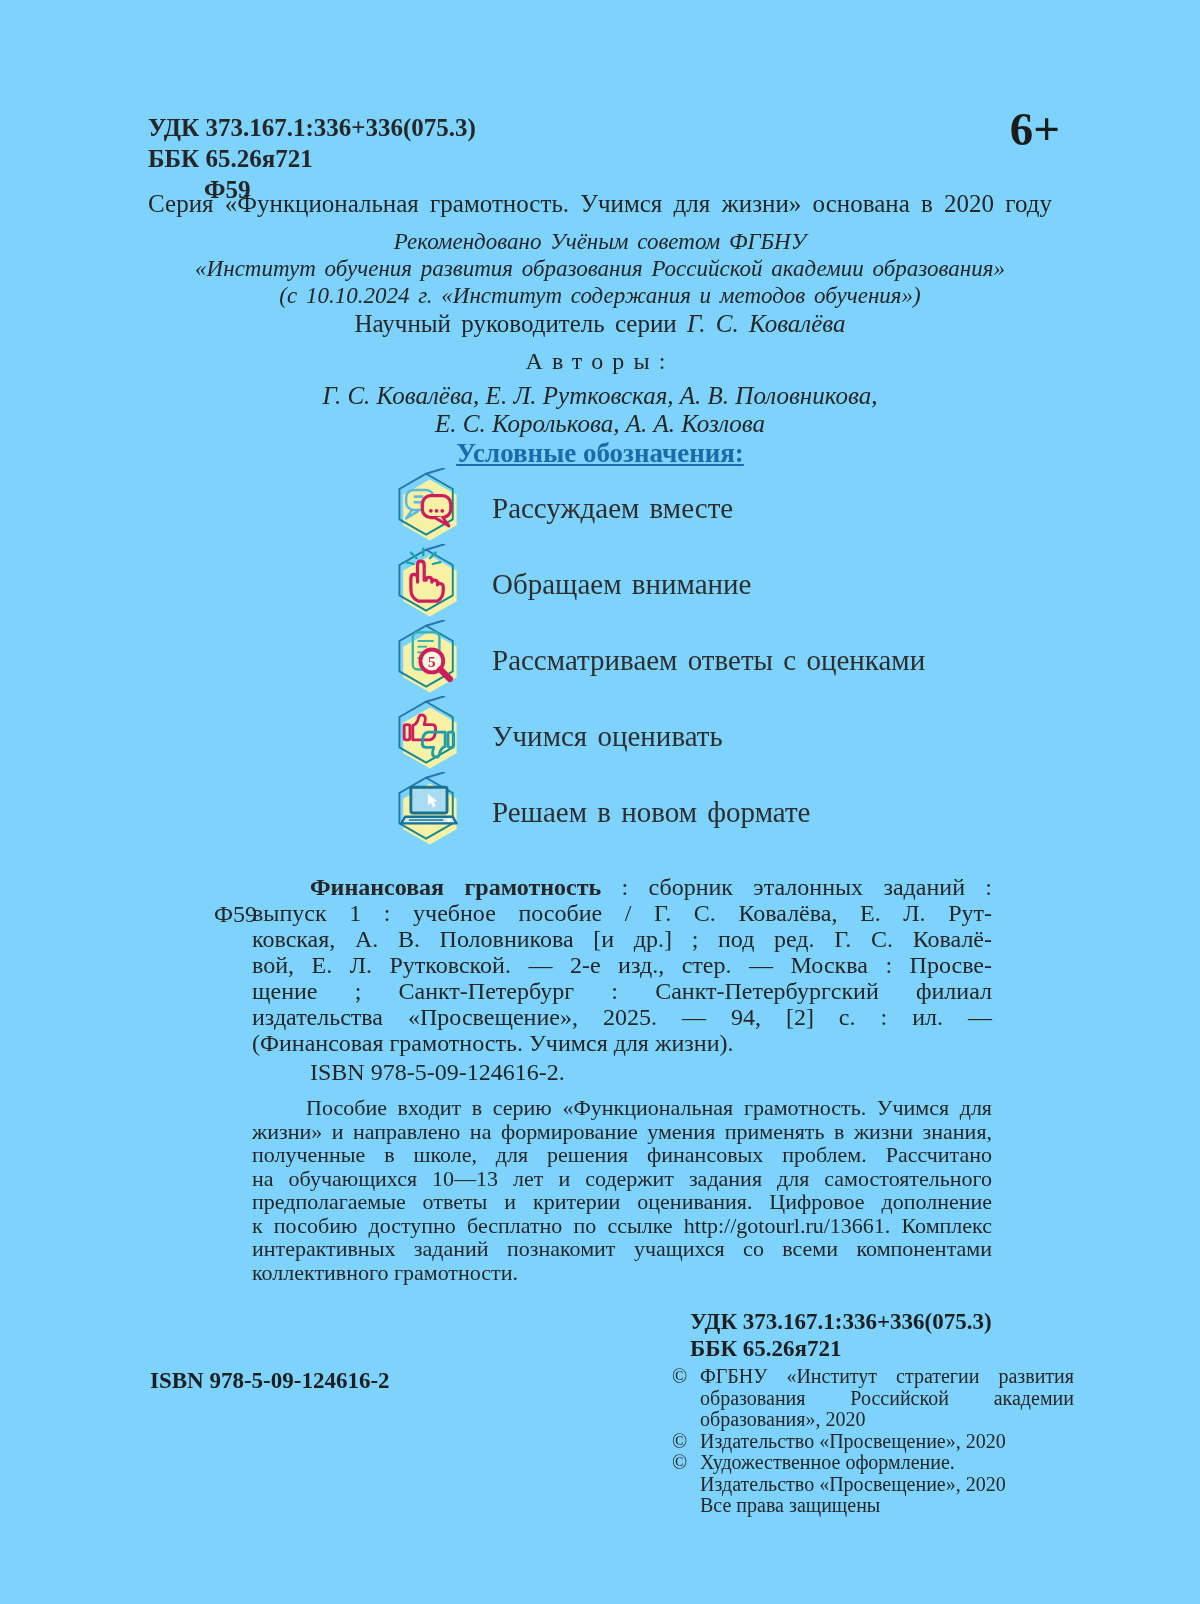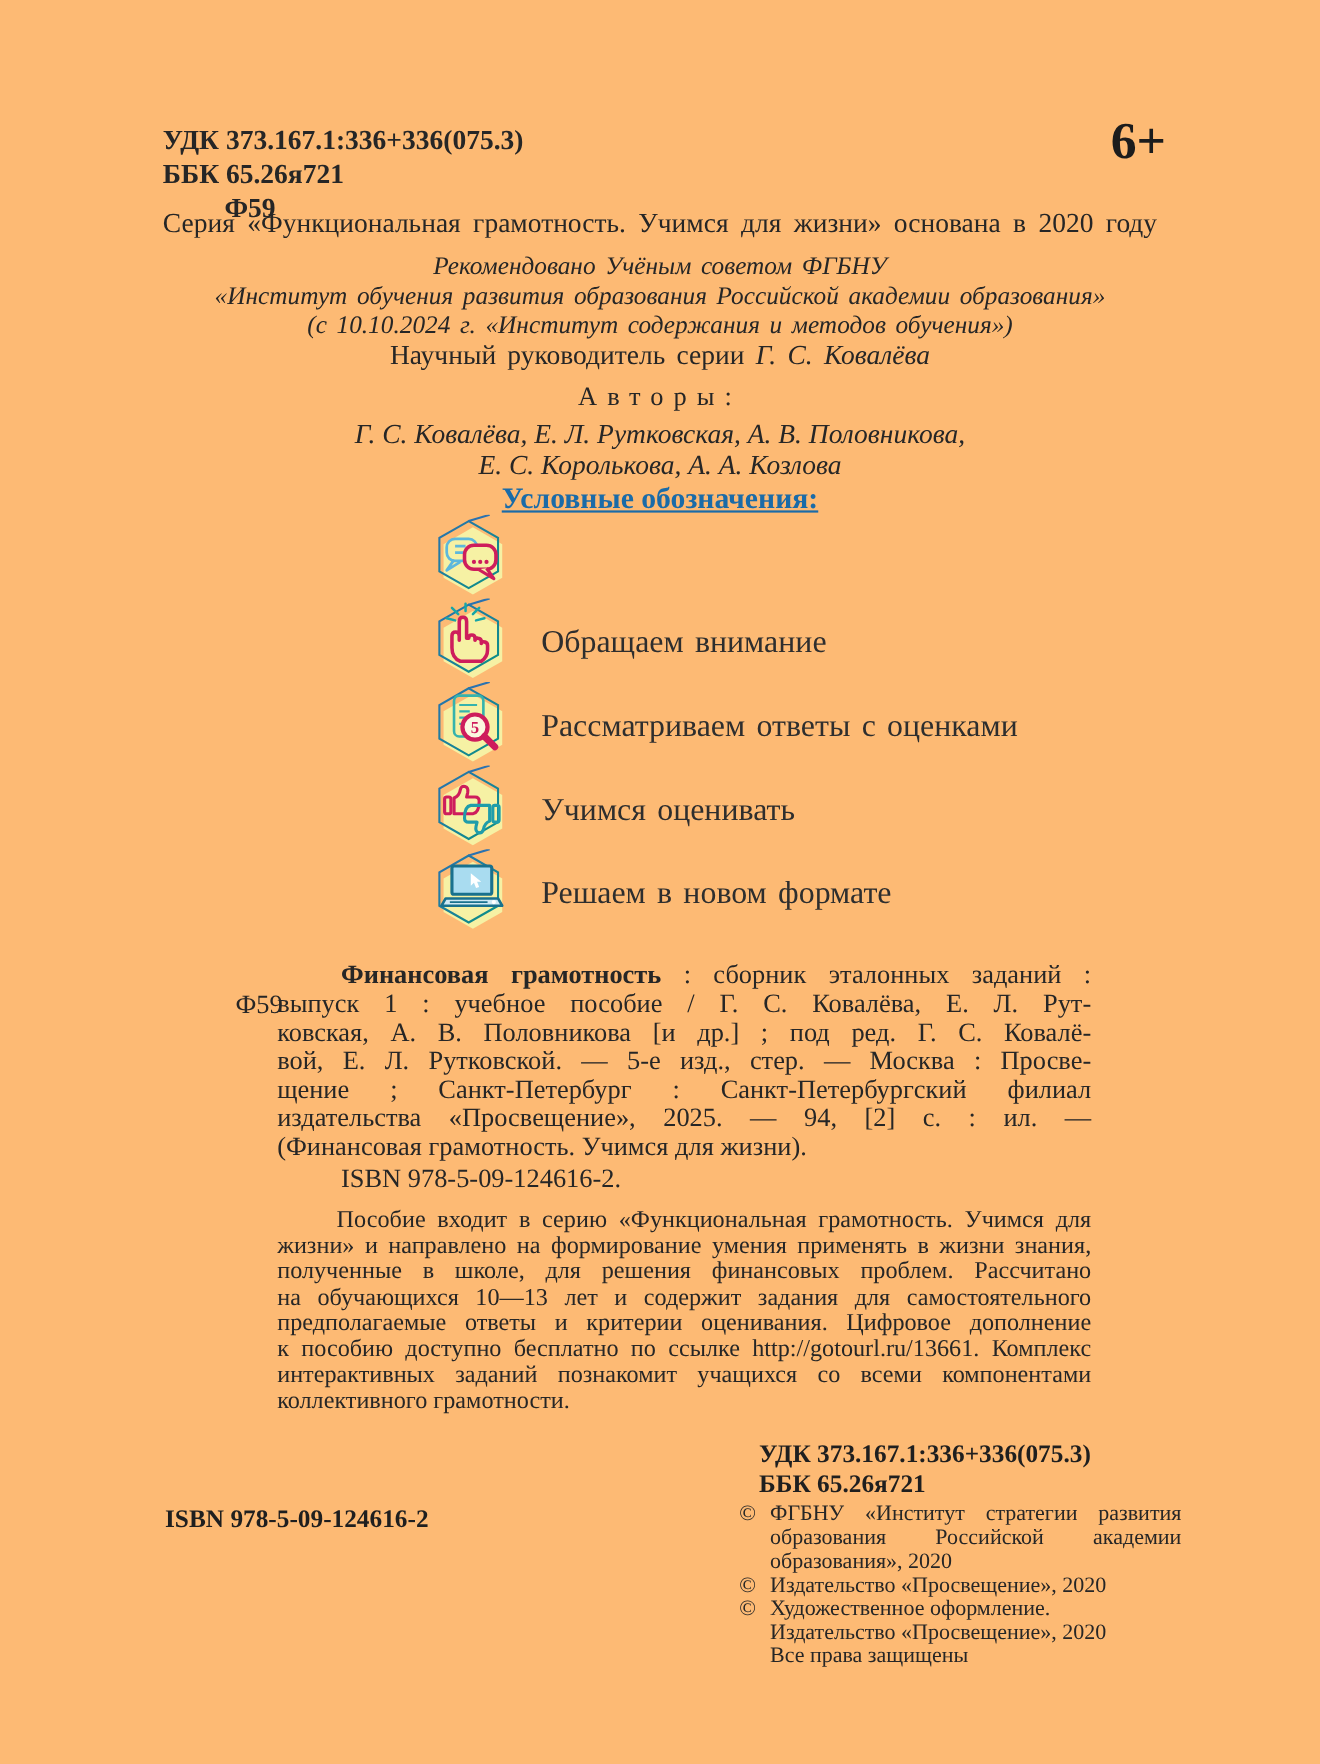--- a/index.html
+++ b/index.html
@@ -1,20 +1,20 @@
 <!DOCTYPE html>
 <html><head>
 <meta charset="utf-8">
 <style>
   html,body{margin:0;padding:0;background:#ffffff;}
   .page{
     position:relative;
     width:1200px;height:1604px;
     margin:0 auto;
-    background:#fdba74;
+    background:#7dd3fc;
     font-family:"Liberation Serif", serif;
     color:#262626;
     overflow:hidden;
   }
   .b{font-weight:bold;}
   .i{font-style:italic;}
 
   
   .top-codes{position:absolute;left:148px;top:112px;font-size:25px;font-weight:700;line-height:31px;}
   .top-codes .f59{padding-left:56px;}
@@ -114,20 +114,21 @@
           <path d="M22 43 L15 53 L28 45" fill="none" stroke="#5cb8dc" stroke-width="2.6" stroke-linejoin="round"></path>
           <line x1="23" y1="30" x2="33" y2="30" stroke="#5cb8dc" stroke-width="2.6"></line>
           <line x1="23" y1="36" x2="33" y2="36" stroke="#5cb8dc" stroke-width="2.6"></line>
           <rect x="32" y="29" width="30" height="23" rx="9" fill="#f6f1a4" stroke="#ce1d5c" stroke-width="3.4"></rect>
           <path d="M53 51 L60 61 L45 52" fill="#f6f1a4" stroke="#ce1d5c" stroke-width="3" stroke-linejoin="round"></path>
           <circle cx="41" cy="45" r="2" fill="#ce1d5c"></circle>
             <circle cx="47" cy="45" r="2" fill="#ce1d5c"></circle>
             <circle cx="53" cy="45" r="2" fill="#ce1d5c"></circle>
         </svg>
       </span>
+      <span class="llabel">Рассуждаем вместе</span>
     </div>
 
     <div class="lrow">
       <span class="licon">
         <svg width="76" height="80" viewBox="0 0 76 84">
           <defs>
               <linearGradient id="g2" x1="0" y1="0" x2="1" y2="1">
             <stop offset="0" stop-color="#2a72b0"></stop>
                 <stop offset="1" stop-color="#0b9184"></stop>
               </linearGradient>
@@ -224,21 +225,21 @@
 
   </div>
 
   <div class="biblio">
     <div class="margin-code">Ф59</div>
     <div class="jline indent1">
       <span class="b">Финансовая грамотность</span><span> : сборник эталонных заданий :</span>
     </div>
     <div class="jline">выпуск 1 : учебное пособие / Г. С. Ковалёва, Е. Л. Рут-</div>
     <div class="jline">ковская, А. В. Половникова [и др.] ; под ред. Г. С. Ковалё-</div>
-    <div class="jline">вой, Е. Л. Рутковской. — 5-е изд., стер. — Москва : Просве-</div>
+    <div class="jline">вой, Е. Л. Рутковской. — 2-е изд., стер. — Москва : Просве-</div>
     <div class="jline">щение ; Санкт-Петербург : Санкт-Петербургский филиал</div>
     <div class="jline">издательства «Просвещение», 2025. — 94, [2] с. : ил. —</div>
     <div class="jline last">(Финансовая грамотность. Учимся для жизни).</div>
     <div class="isbn-line">ISBN 978-5-09-124616-2.</div>
   </div>
 
   <div class="annotation">
     <div class="jline indent1">Пособие входит в серию «Функциональная грамотность. Учимся для</div>
     <div class="jline">жизни» и направлено на формирование умения применять в жизни знания,</div>
     <div class="jline">полученные в школе, для решения финансовых проблем. Рассчитано</div>

